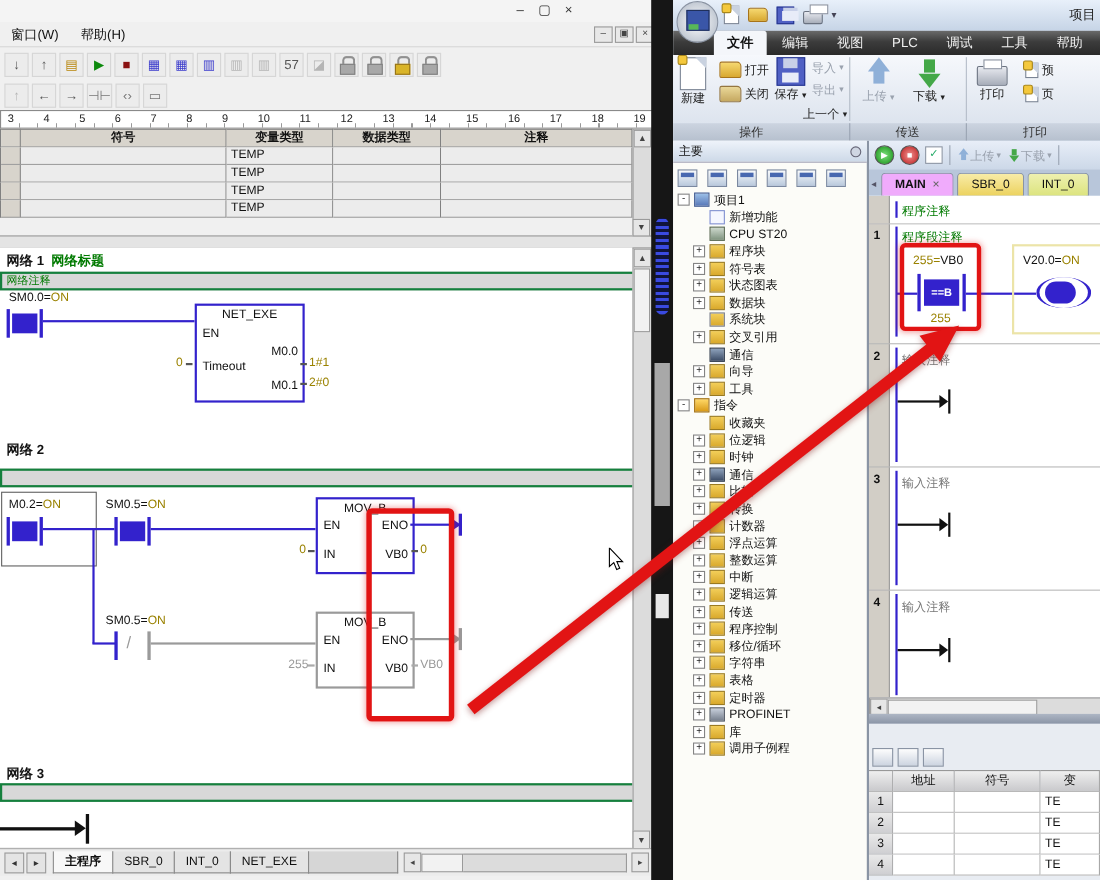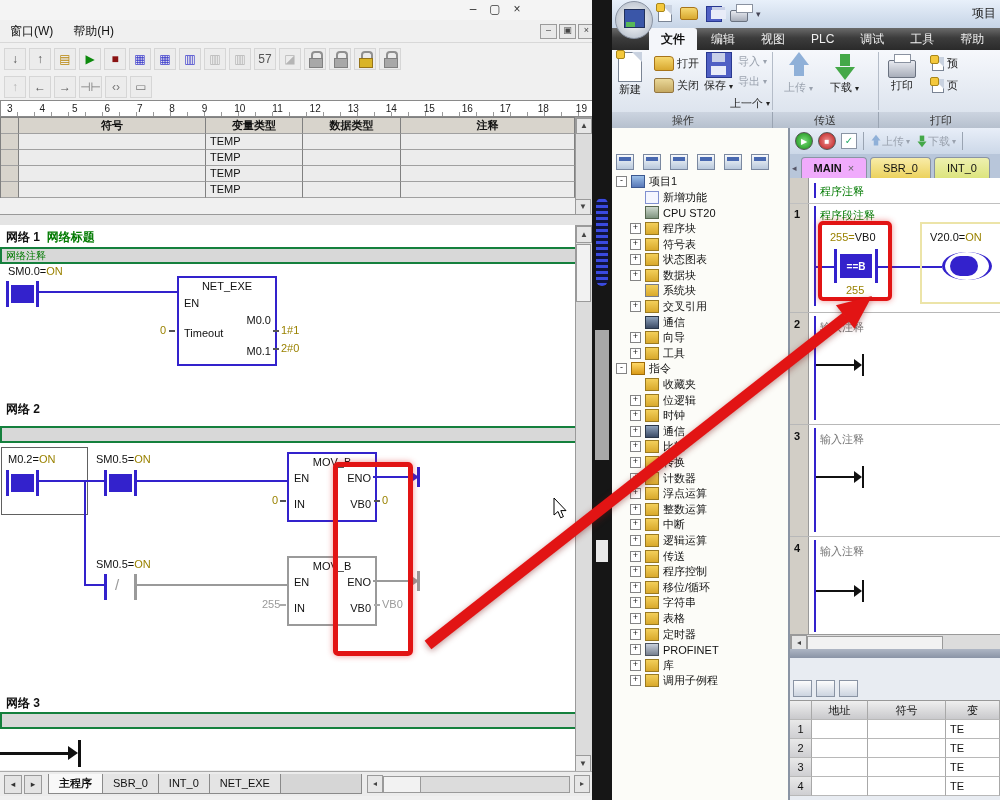--- a/index.html
+++ b/index.html
@@ -420,20 +420,24 @@
 
     <div class="ab" style="left:0;top:112px;width:388px;height:16px;background:linear-gradient(#ccd4e0,#b6c0ce);font-size:11px;color:#333">
       <div class="ab" style="left:60px;top:1px">操作</div>
       <div class="ab" style="left:202px;top:1px">传送</div>
       <div class="ab" style="left:318px;top:1px">打印</div>
       <div class="ab" style="left:160px;top:0;width:1px;height:16px;background:#9aa4b2"></div>
       <div class="ab" style="left:266px;top:0;width:1px;height:16px;background:#9aa4b2"></div>
     </div>
 
     <div class="ab" style="left:0;top:128px;width:176px;height:672px;background:#fcfcf8;border-right:2px solid #8a94a4">
+      <div class="ab flex" style="left:0;top:0;width:176px;height:20px;background:linear-gradient(#eef3fa,#cdd9e8);border-bottom:1px solid #aab;justify-content:space-between;padding:0 5px;box-sizing:border-box">
+        <span>主要</span>
+        <span style="width:8px;height:8px;border:1px solid #667;background:#cfd6e2;border-radius:50%"></span>
+      </div>
       <div class="ab flex" style="left:4px;top:24px;height:20px">
           <div class="mini-icon"></div>
           <div class="mini-icon"></div>
           <div class="mini-icon"></div>
           <div class="mini-icon"></div>
           <div class="mini-icon"></div>
           <div class="mini-icon"></div>
         </div>
       <div class="ab" style="left:0;top:46px;width:176px;height:626px;overflow:hidden">
           <div class="titem v-1">

